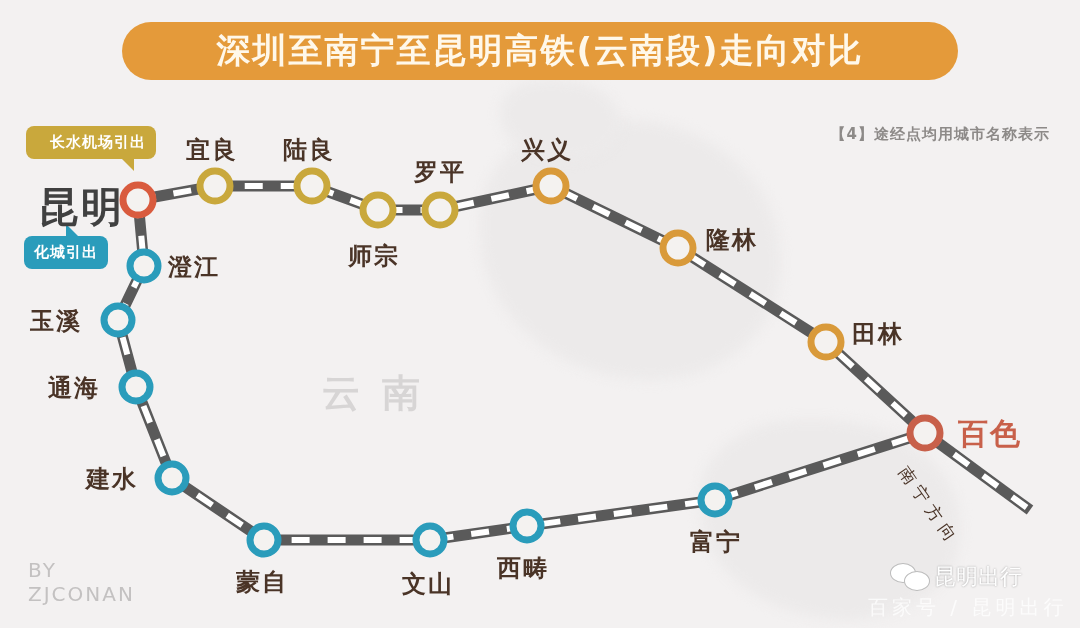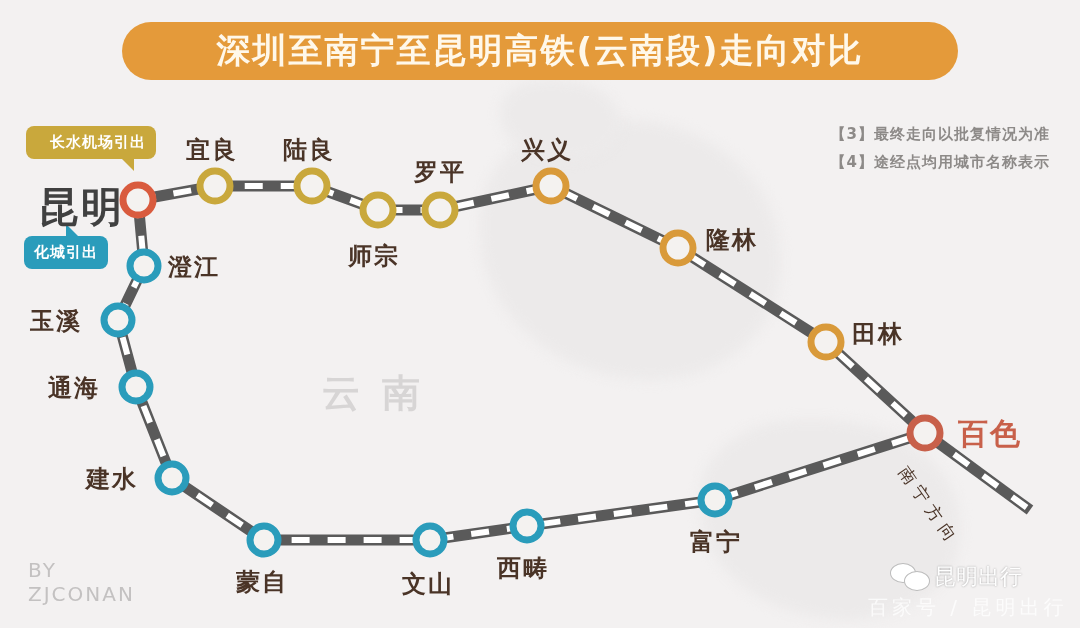--- a/index.html
+++ b/index.html
@@ -30,21 +30,20 @@
 
 <div class="bg-shape" style="left:480px;top:120px;width:300px;height:260px;"></div>
 <div class="bg-shape" style="left:700px;top:420px;width:260px;height:200px;"></div>
 <div class="bg-shape" style="left:500px;top:80px;width:120px;height:80px;"></div>
 
 <div class="title-bar">
   <span class="title-text">深圳至南宁至昆明高铁(云南段)走向对比</span>
 </div>
 
 <div class="notes">
-  <div class="note" style="margin-right:0">【3】最终走向以批复情况为准</div>
   <div class="note">【4】途经点均用城市名称表示</div>
 </div>
 
 <div class="watermark-province">云南</div>
 
 <svg class="map" width="1080" height="628">
   <defs>
     <linearGradient id="fade" x1="0" y1="0" x2="1" y2="1">
       <stop offset="0" stop-color="#5a5a5a" stop-opacity="1"></stop>
       <stop offset="1" stop-color="#5a5a5a" stop-opacity="0"></stop>

